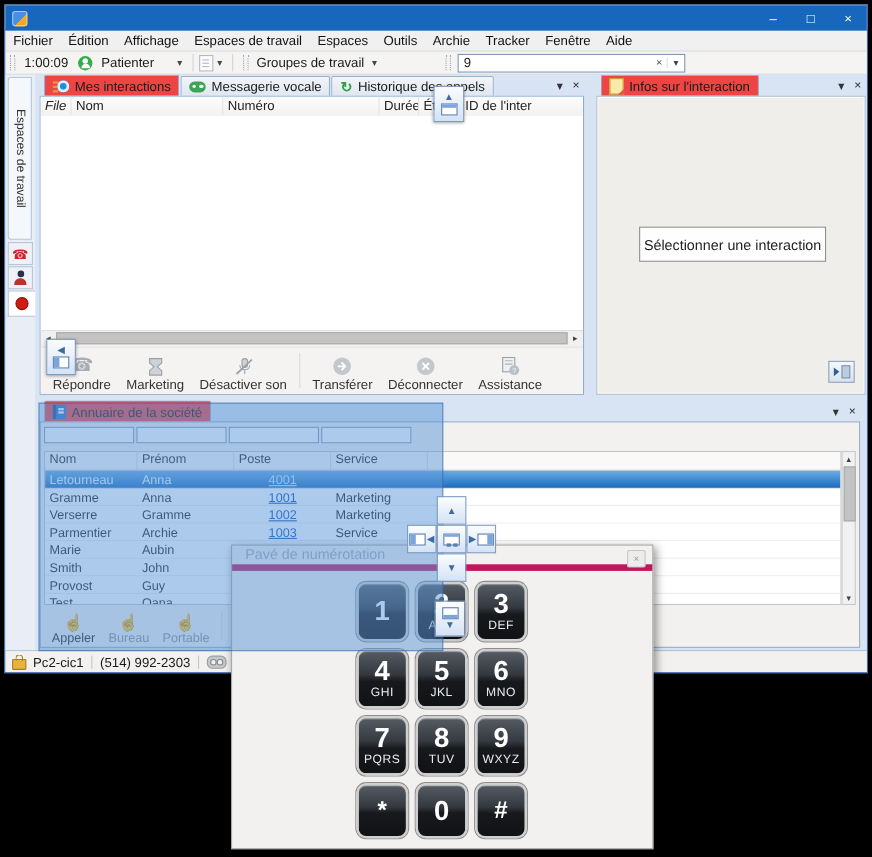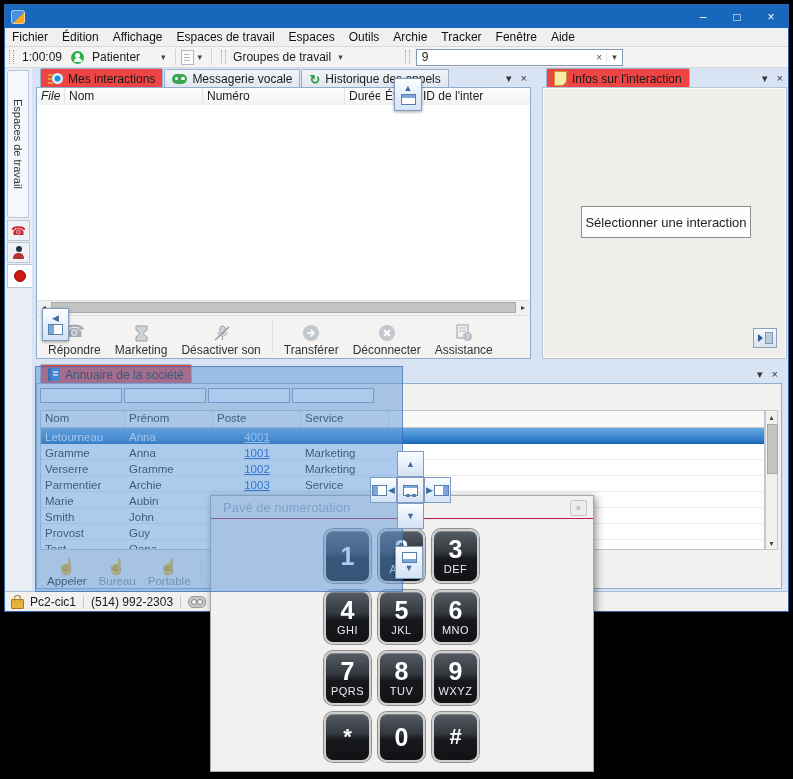--- a/index.html
+++ b/index.html
@@ -110,21 +110,21 @@
   .ic-vm:before,.ic-vm:after{content:"";position:absolute;top:2.5px;width:3.5px;height:3.5px;border-radius:50%;background:#fff;}
   .ic-vm:before{left:2.5px;}.ic-vm:after{right:2.5px;}
   .ic-hist{font-size:13px;font-weight:bold;color:#2f9e44;line-height:1;}
   .ic-book{width:12px;height:13px;background:#2f74c9;position:relative;border-radius:1px;}
   .ic-book:before{content:"";position:absolute;left:0;top:0;width:3px;height:100%;background:#1d4f94;}
   .ic-book:after{content:"";position:absolute;left:5px;top:3px;width:5px;height:1.5px;background:#fff;box-shadow:0 3px 0 #fff;}
   .ic-doc{width:11px;height:13px;background:#fbe9a9;border:1px solid #c9972f;position:relative;}
   .ic-doc:after{content:"";position:absolute;right:-3px;bottom:-1px;width:9px;height:2.5px;background:#e2574c;transform:rotate(-45deg);}
   
   .dialog{position:absolute;left:210px;top:495px;width:384px;height:277px;background:#f2f1ef;border:1px solid #a8a8a8;box-sizing:border-box;box-shadow:2px 2px 8px rgba(0,0,0,.45);z-index:40;}
-  .dlg-title{position:absolute;left:0;top:0;width:100%;height:23px;border-bottom:1px solid #be185d;display:flex;align-items:center;box-sizing:border-box;}
+  .dlg-title{position:absolute;left:0;top:0;width:100%;height:23px;border-bottom:6px solid #be185d;display:flex;box-sizing:border-box;}
   .dlg-title span{margin-left:12px;font-size:13px;color:#a3abb5;}
   .dlg-close{position:absolute;right:6px;top:4px;width:15px;height:14px;background:#ececec;border:1px solid #c6c6c6;border-radius:2px;
              display:flex;align-items:center;justify-content:center;font-size:9px;color:#9a9a9a;}
   .keypad{position:absolute;left:113px;top:33px;display:grid;grid-template-columns:repeat(3,47px);grid-template-rows:54px 54px 54px 50px;gap:7px;}
   .key{border-radius:9px;border:2px solid #cfcfcf;box-shadow:0 0 0 1px #8e8e8e,inset 0 1px 0 rgba(255,255,255,.25);
        background:linear-gradient(180deg,#565c63 0%,#343940 42%,#17191d 55%,#101214 100%);
        color:#fff;display:flex;flex-direction:column;align-items:center;justify-content:center;box-sizing:border-box;}
   .knum{font-size:25px;font-weight:bold;line-height:1;}
   .klet{font-size:11px;color:#e9ecef;margin-top:1px;letter-spacing:.5px;}
   .klet:empty{display:none;}

